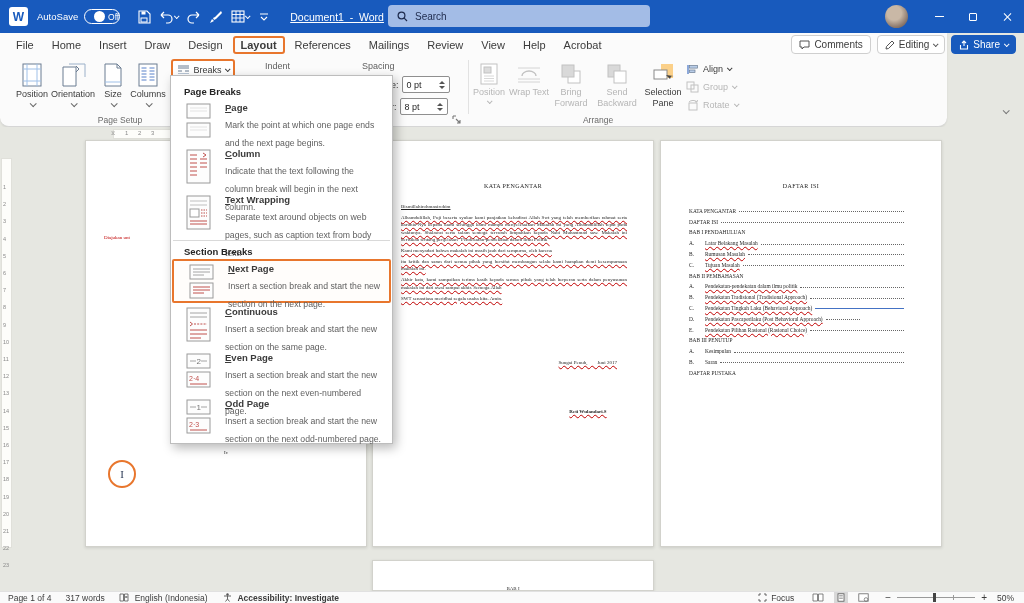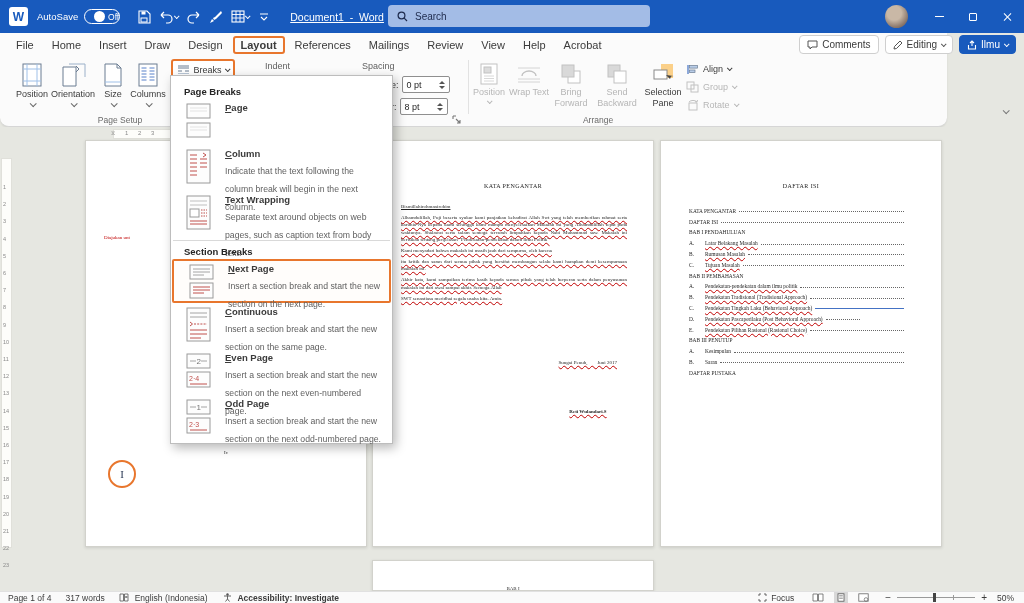--- a/index.html
+++ b/index.html
@@ -219,21 +219,21 @@
           <svg width="10" height="10" viewBox="0 0 10 10">
               <path d="M7 1l2 2-5.5 5.5L1 9l.5-2.5z" fill="none" stroke="#555" stroke-width="1"></path>
             </svg>
           <span>Editing</span>
           <span class="chv sm" style="color:#555"></span>
         </div>
         <div class="pill-btn share">
           <svg width="10" height="10" viewBox="0 0 10 10">
               <path d="M5 6V1 M3 3l2-2 2 2 M1.5 5v4h7V5" fill="none" stroke="#fff" stroke-width="1.1"></path>
             </svg>
-          <span>Ilmu</span>
+          <span>Share</span>
           <span class="chv sm" style="color:#fff"></span>
         </div>
       </div>
     </div>
 
     <div id="ribbon">
 
       <div class="big-btn" style="left:12px; width:40px;">
         <span class="ic">
             <svg width="22" height="24" viewBox="0 0 22 24">
@@ -538,21 +538,21 @@
   <div id="breaks-menu">
     <div class="menu-h">Page Breaks</div>
 
     <div class="mi">
       <span class="mic"><svg width="30" height="36" viewBox="0 0 30 36">
             <rect x="4" y="1" width="23" height="14" fill="#fdfdfd" stroke="#9a9a9a"></rect>
             <rect x="4" y="20" width="23" height="14" fill="#fdfdfd" stroke="#9a9a9a"></rect>
             <path d="M7 5h17 M7 8h17" stroke="#dcdcdc" stroke-width="0.8"></path>
             <path d="M7 24h17 M7 27h17" stroke="#dcdcdc" stroke-width="0.8"></path>
           </svg></span>
-      <span class="tx"><span class="mi-title">Page</span></span>
+      <span class="tx"><span class="mi-title">Page</span><span class="mi-desc">Mark the point at which one page ends and the next page begins.</span></span>
     </div>
 
     <div class="mi">
       <span class="mic"><svg width="30" height="36" viewBox="0 0 30 36">
             <rect x="4" y="1" width="23" height="33" fill="#fdfdfd" stroke="#9a9a9a"></rect>
             <path d="M7 6h7 M7 10h7 M7 14h7 M7 18h7 M7 22h7 M7 26h7" stroke="#c0504d" stroke-width="1"></path>
             <path d="M17 10h7 M17 14h7 M17 18h7" stroke="#c0504d" stroke-width="1"></path>
             <path d="M20 4l3 2-3 2" fill="none" stroke="#c0504d" stroke-width="1"></path>
           </svg></span>
       <span class="tx"><span class="mi-title">Column</span><span class="mi-desc">Indicate that the text following the column break will begin in the next column.</span></span>

